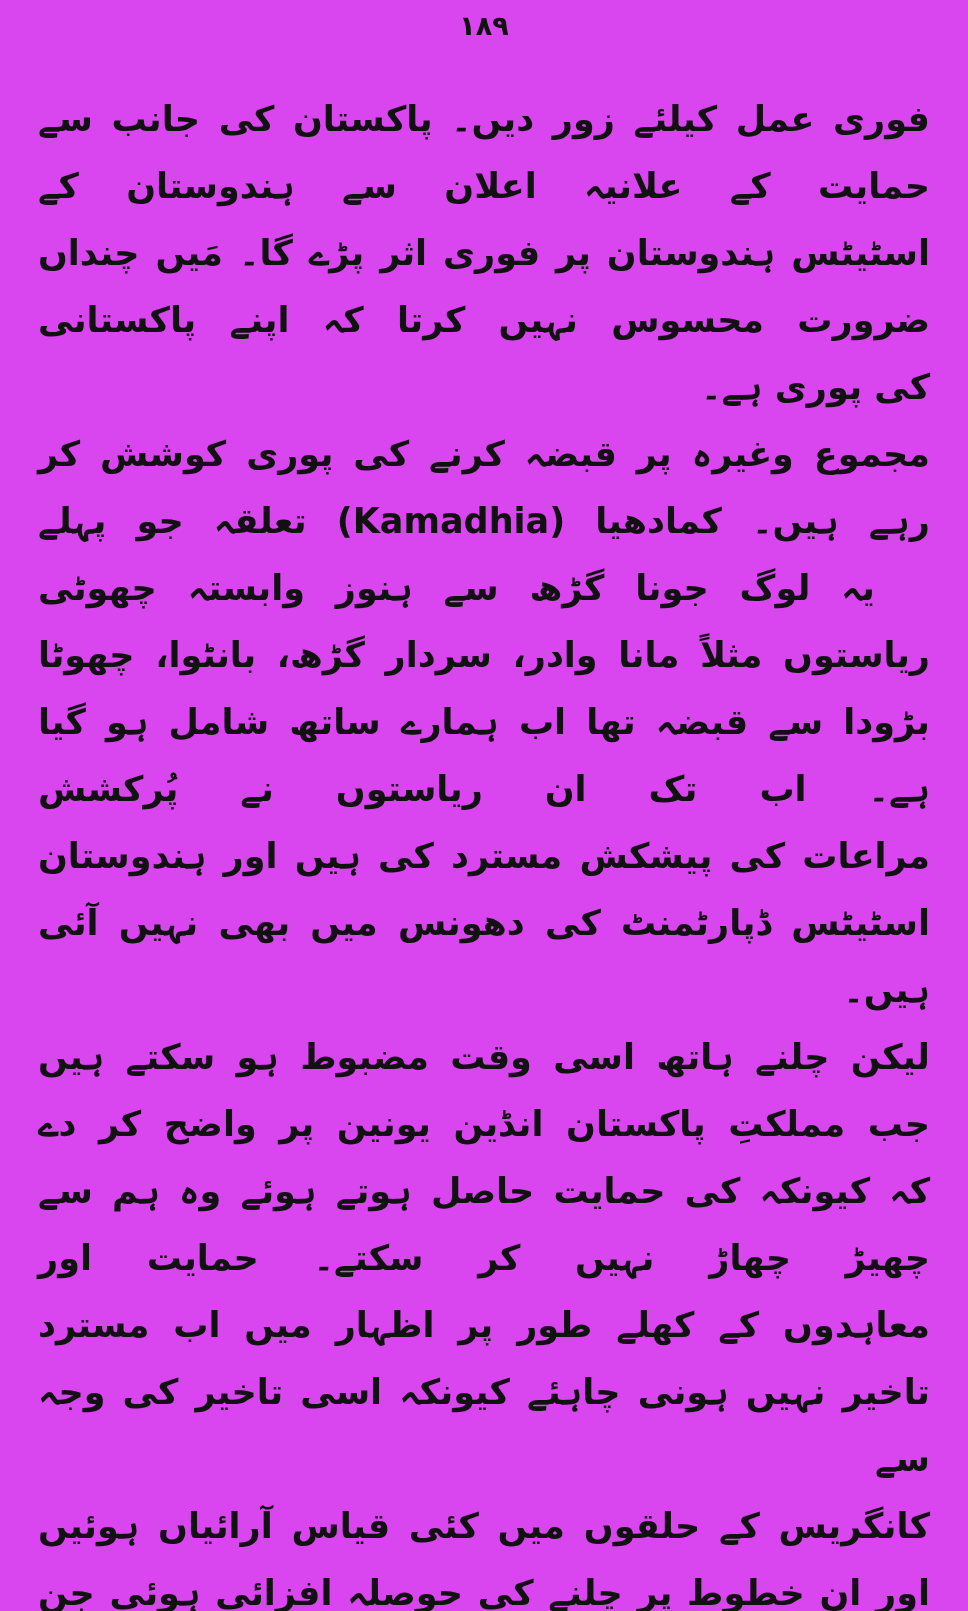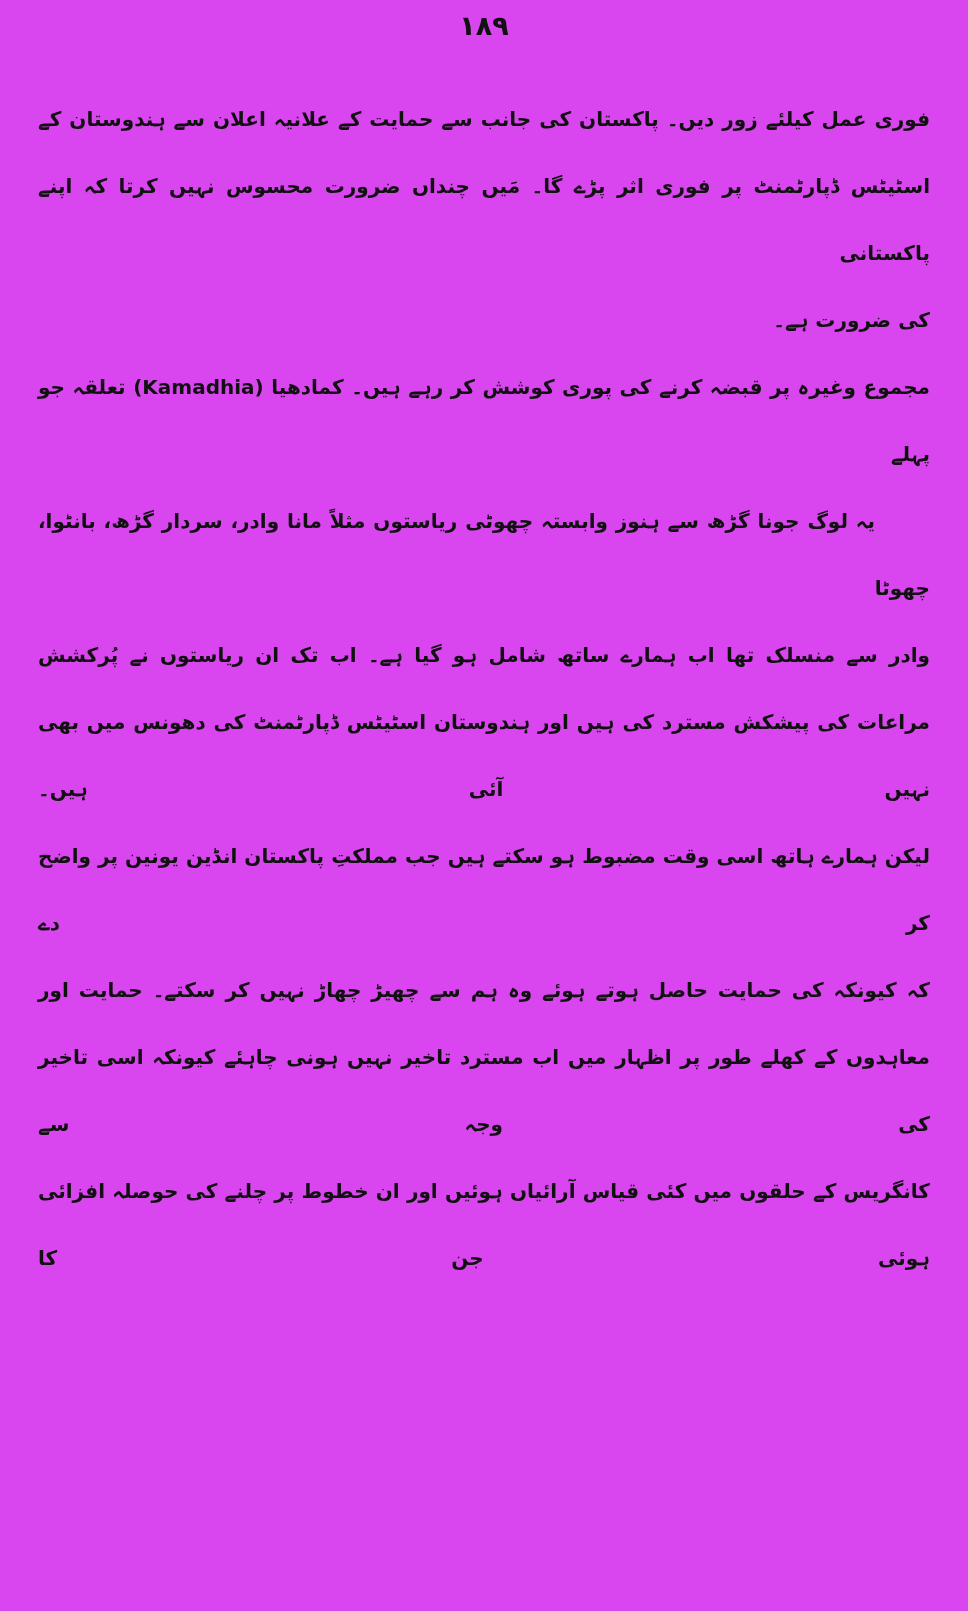--- a/index.html
+++ b/index.html
@@ -28,21 +28,21 @@
     height: 38px;
     letter-spacing: 2px;
   }
   .text-block {
     margin-top: 38px;
   }
   .para {
     margin: 0;
   }
   .line {
-    font-size: 20px;
+    font-size: 35px;
     font-weight: bold;
     line-height: 67px;
     white-space: normal;
     text-align: justify;
     text-align-last: justify;
     direction: rtl;
     unicode-bidi: embed;
   }
   .line.end {
     text-align-last: right;
@@ -55,30 +55,30 @@
 <body>
 
 <div class="page">
 
   <div class="page-number">۱۸۹</div>
 
   <div class="text-block">
 
     <div class="para">
       <div class="line">فوری عمل کیلئے زور دیں۔ پاکستان کی جانب سے حمایت کے علانیہ اعلان سے ہندوستان کے</div>
-      <div class="line">اسٹیٹس ڈپارٹمنٹ پر فوری اثر پڑے گا۔ مَیں چنداں ضرورت محسوس نہیں کرتا کہ اپنے پاکستانی</div>
-      <div class="line end">کی ضرورت ہے۔</div>
+      <div class="line">اسٹیٹس ہندوستان پر فوری اثر پڑے گا۔ مَیں چنداں ضرورت محسوس نہیں کرتا کہ اپنے پاکستانی</div>
+      <div class="line end">کی پوری ہے۔</div>
     </div>
 
     <div class="para">
       <div class="line">مجموع وغیرہ پر قبضہ کرنے کی پوری کوشش کر رہے ہیں۔ کمادھیا (Kamadhia) تعلقہ جو پہلے</div>
       <div class="line indent">یہ لوگ جونا گڑھ سے ہنوز وابستہ چھوٹی ریاستوں مثلاً مانا وادر، سردار گڑھ، بانٹوا، چھوٹا</div>
-      <div class="line">وادر سے منسلک تھا اب ہمارے ساتھ شامل ہو گیا ہے۔ اب تک ان ریاستوں نے پُرکشش</div>
+      <div class="line">بڑودا سے قبضہ تھا اب ہمارے ساتھ شامل ہو گیا ہے۔ اب تک ان ریاستوں نے پُرکشش</div>
       <div class="line">مراعات کی پیشکش مسترد کی ہیں اور ہندوستان اسٹیٹس ڈپارٹمنٹ کی دھونس میں بھی نہیں آئی ہیں۔</div>
-      <div class="line">لیکن ہمارے ہاتھ اسی وقت مضبوط ہو سکتے ہیں جب مملکتِ پاکستان انڈین یونین پر واضح کر دے</div>
+      <div class="line">لیکن چلنے ہاتھ اسی وقت مضبوط ہو سکتے ہیں جب مملکتِ پاکستان انڈین یونین پر واضح کر دے</div>
       <div class="line">کہ کیونکہ کی حمایت حاصل ہوتے ہوئے وہ ہم سے چھیڑ چھاڑ نہیں کر سکتے۔ حمایت اور</div>
       <div class="line">معاہدوں کے کھلے طور پر اظہار میں اب مسترد تاخیر نہیں ہونی چاہئے کیونکہ اسی تاخیر کی وجہ سے</div>
       <div class="line">کانگریس کے حلقوں میں کئی قیاس آرائیاں ہوئیں اور ان خطوط پر چلنے کی حوصلہ افزائی ہوئی جن کا</div>
 
     </div>
 
   </div>
 </div>
 
 </body></html>

